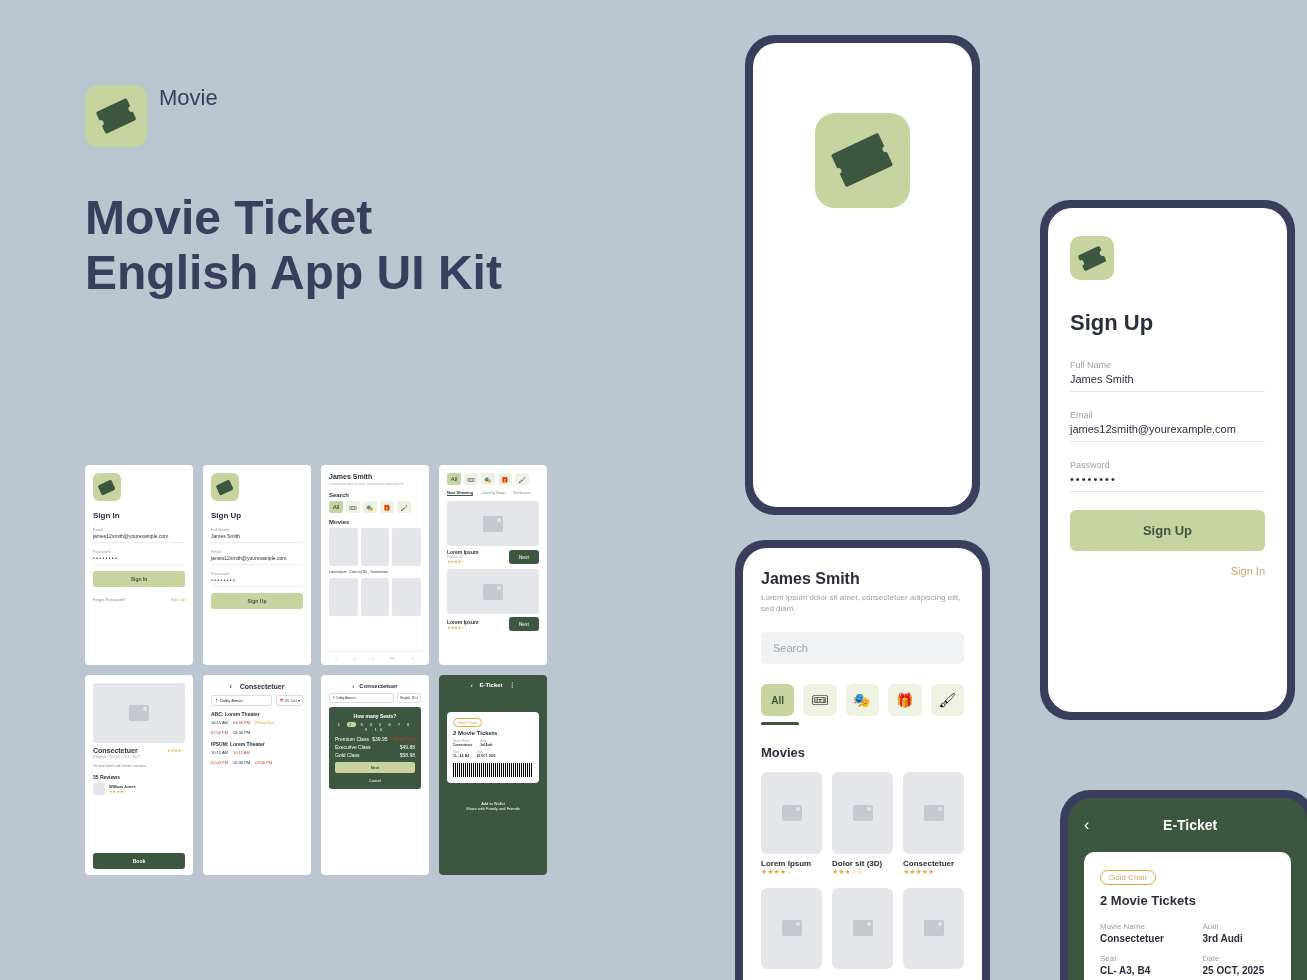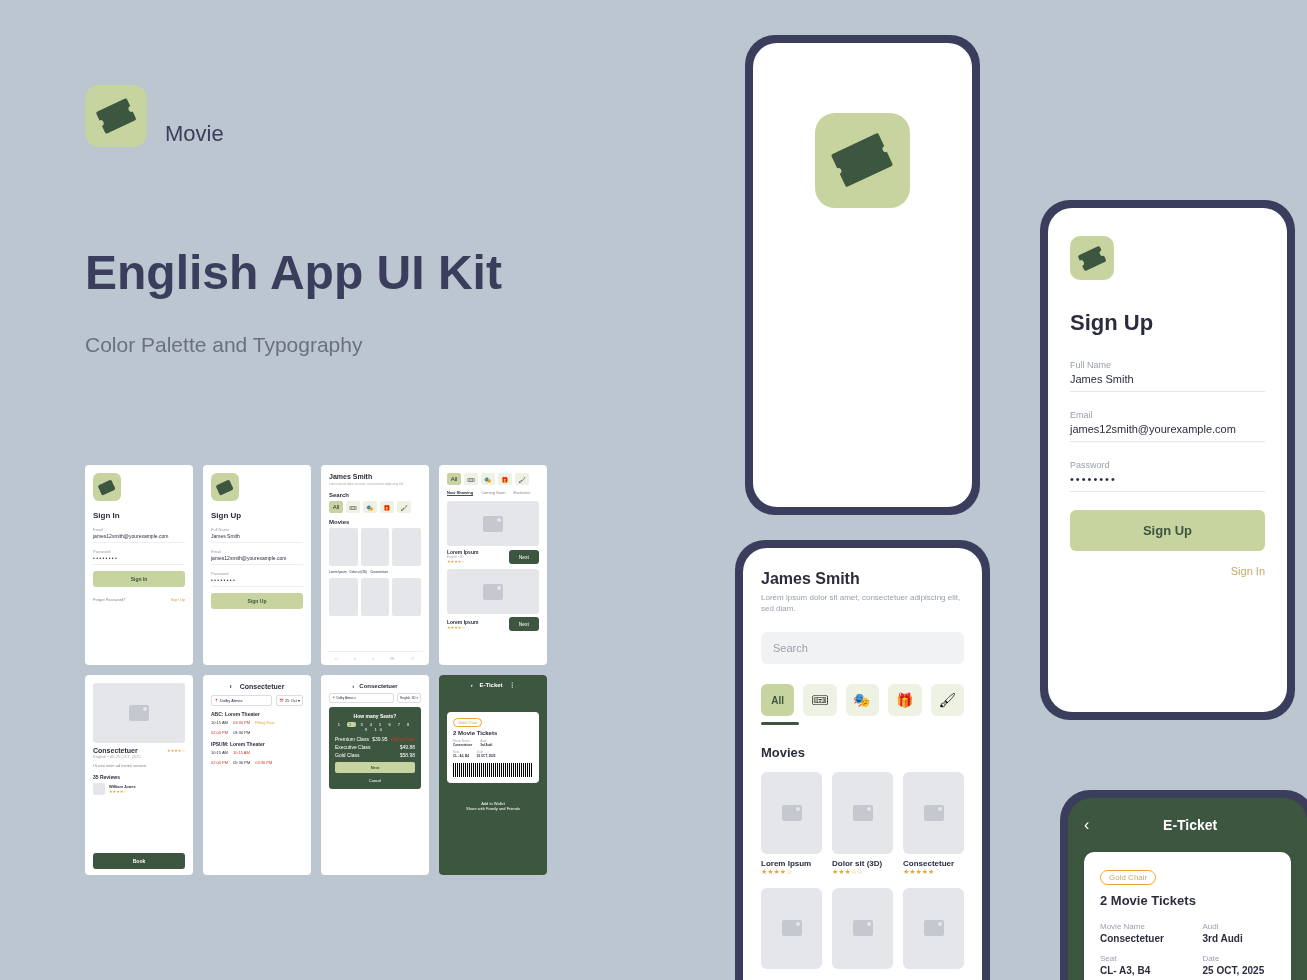--- a/index.html
+++ b/index.html
@@ -1,18 +1,18 @@
 <!DOCTYPE html>
 <html><head>
 <meta charset="utf-8">
 <style>
 * { margin: 0; padding: 0; box-sizing: border-box; font-family: -apple-system, BlinkMacSystemFont, 'Segoe UI', Arial, sans-serif; }
 body { width: 1307px; height: 980px; background: #bcc6d0; position: relative; overflow: hidden; }
 
-.logo-block { position: absolute; top: 85px; left: 85px; display: flex; align-items: flex-end; gap: 18px; }
+.logo-block { position: absolute; top: 85px; left: 85px; display: flex; align-items: flex-start; gap: 12px; }
 .app-icon { width: 62px; height: 62px; background: #c8d4a0; border-radius: 14px; display: flex; align-items: center; justify-content: center; }
 .app-icon.lg { width: 95px; height: 95px; border-radius: 20px; }
 .app-icon.sm { width: 44px; height: 44px; border-radius: 10px; }
 .app-icon.xs { width: 28px; height: 28px; border-radius: 6px; }
 .ticket-shape { width: 55%; height: 38%; background: #3d5640; transform: rotate(-25deg); position: relative; border-radius: 2px; }
 .ticket-shape::before, .ticket-shape::after { content:''; position:absolute; width:6px; height:6px; background:#c8d4a0; border-radius:50%; top:50%; transform:translateY(-50%); }
 .ticket-shape::before { left:-3px; } .ticket-shape::after { right:-3px; }
 .app-icon.xs .ticket-shape::before, .app-icon.xs .ticket-shape::after { width:3px; height:3px; }
 
 .app-name { color:#3a3d5c; font-size:22px; font-weight:500; }
@@ -103,24 +103,24 @@
 <body>
 
 <div class="logo-block">
   <div class="app-icon">
       <div class="ticket-shape"></div>
     </div>
   <div class="app-name">Movie</div>
 </div>
 
 <div class="headline">
-  <h1><br><span>English App UI Kit</span></h1>
+  <h1><span>Movie Ticket</span><br><span>English App UI Kit</span></h1>
 </div>
 <div class="subhead">
-  <span>Color Palette and Typography</span><br>
+  <br>
 </div>
 
 <div class="phone splash">
   <div class="phone-inner splash-inner">
     <div class="app-icon lg">
         <div class="ticket-shape"></div>
       </div>
   </div>
 </div>
 

